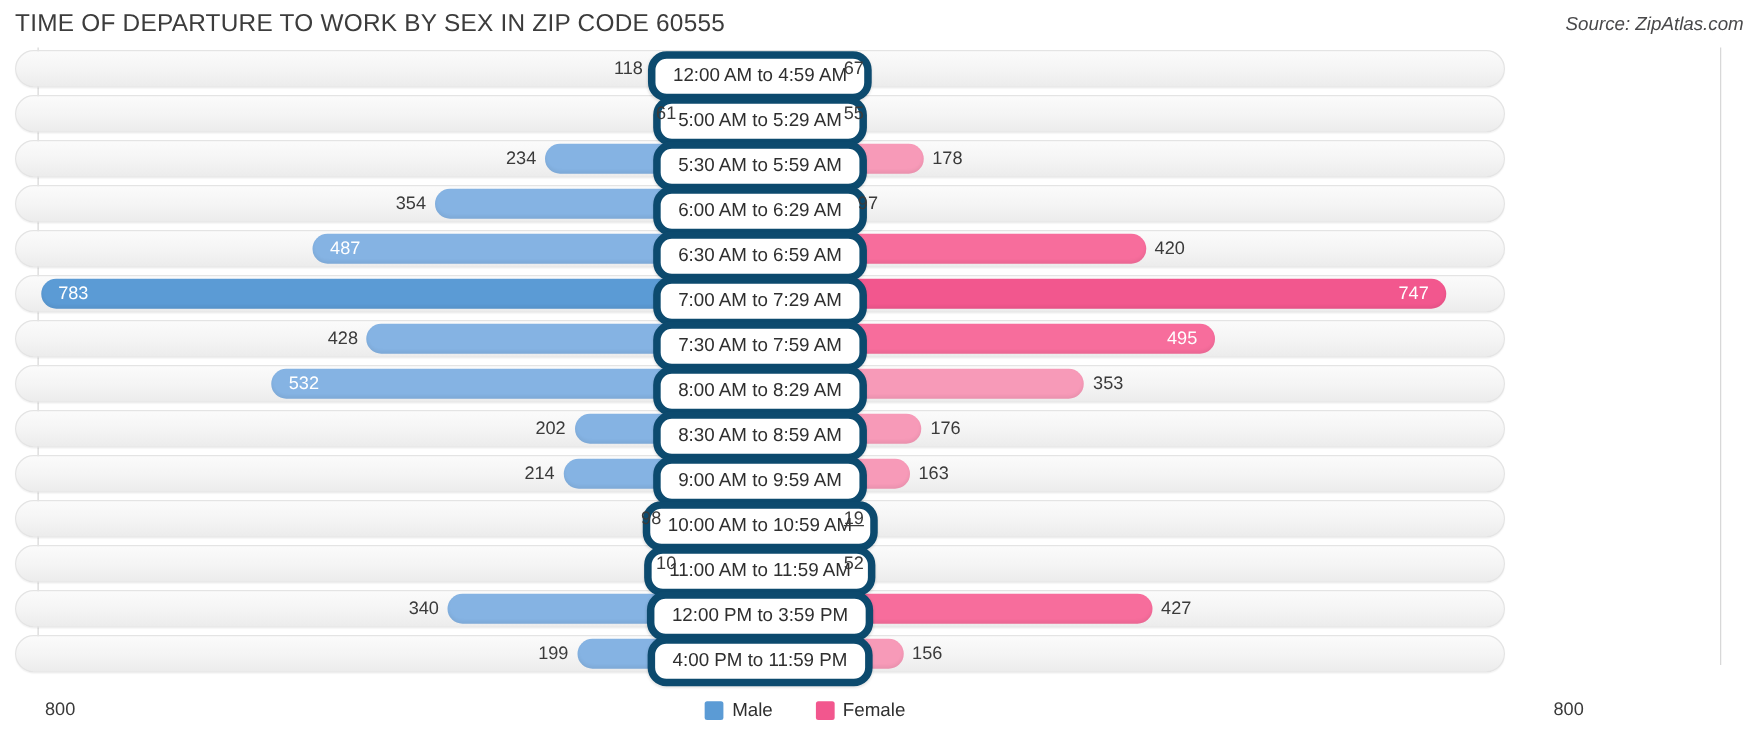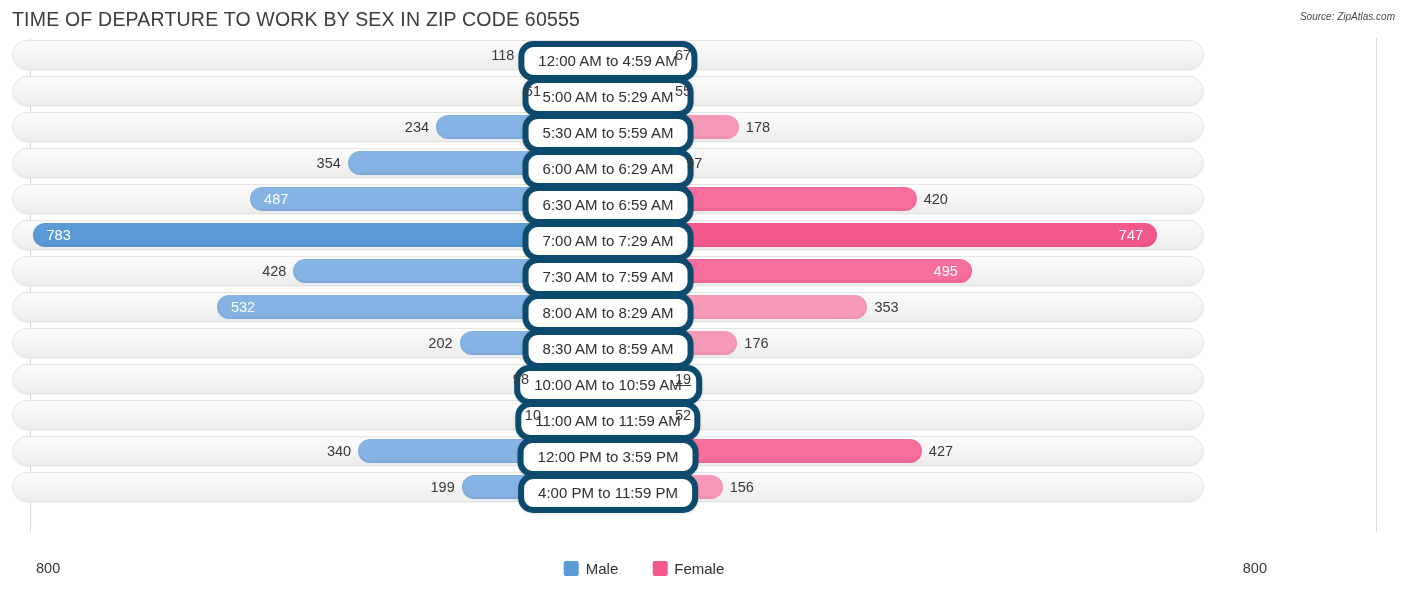--- a/index.html
+++ b/index.html
@@ -27,21 +27,21 @@
     top: 8px;
     font-size: 19.5px;
     letter-spacing: .2px;
     color: #3c3c3c;
     white-space: nowrap;
   }
   .source {
     position: absolute;
     right: 11px;
     top: 11px;
-    font-size: 10px;
+    font-size: 15px;
     font-style: italic;
     color: #49494b;
     white-space: nowrap;
   }
 
   
   .plot {
     position: absolute;
     left: 0;
     top: 38px;
@@ -263,20 +263,28 @@
         <div class="row">
           <div class="track"></div>
           <div class="bar male" style="width: 148.47px;"></div>
           <div class="bar female" style="width: 129.36px;"></div>
           <div class="val out-left" style="right: calc(50% + 155.47px);">202</div>
           <div class="val out-right" style="left: calc(50% + 136.36px);">176</div>
           <div class="center-label">8:30 AM to 8:59 AM</div>
         </div>
         <div class="row">
           <div class="track"></div>
+          <div class="bar male" style="width: 157.29px;"></div>
+          <div class="bar female" style="width: 119.805px;"></div>
+          <div class="val out-left" style="right: calc(50% + 164.29px);">214</div>
+          <div class="val out-right" style="left: calc(50% + 126.805px);">163</div>
+          <div class="center-label">9:00 AM to 9:59 AM</div>
+        </div>
+        <div class="row">
+          <div class="track"></div>
           <div class="bar male" style="width: 72.03px;"></div>
           <div class="bar female" style="width: 60px;"></div>
           <div class="val out-left" style="right: calc(50% + 79.03px);">98</div>
           <div class="val out-right" style="left: calc(50% + 67px); text-decoration: underline;">19</div>
           <div class="center-label">10:00 AM to 10:59 AM</div>
         </div>
         <div class="row">
           <div class="track"></div>
           <div class="bar male" style="width: 60px;"></div>
           <div class="bar female" style="width: 60px;"></div>

